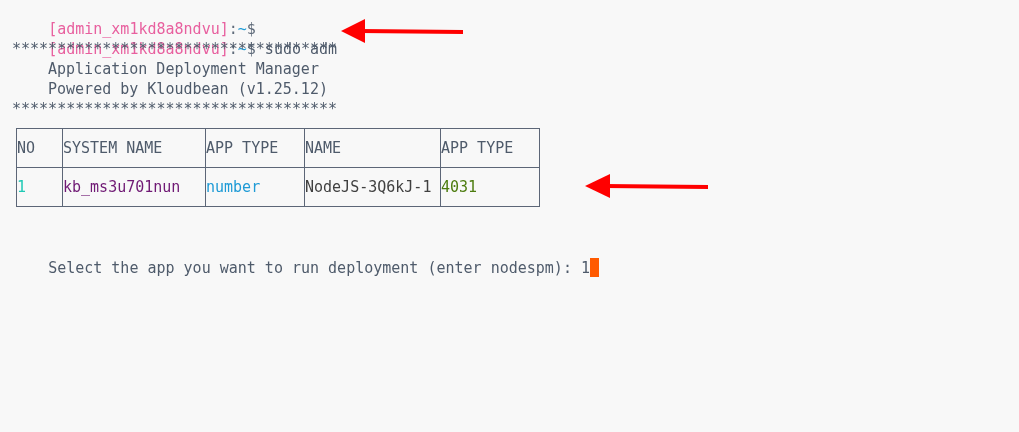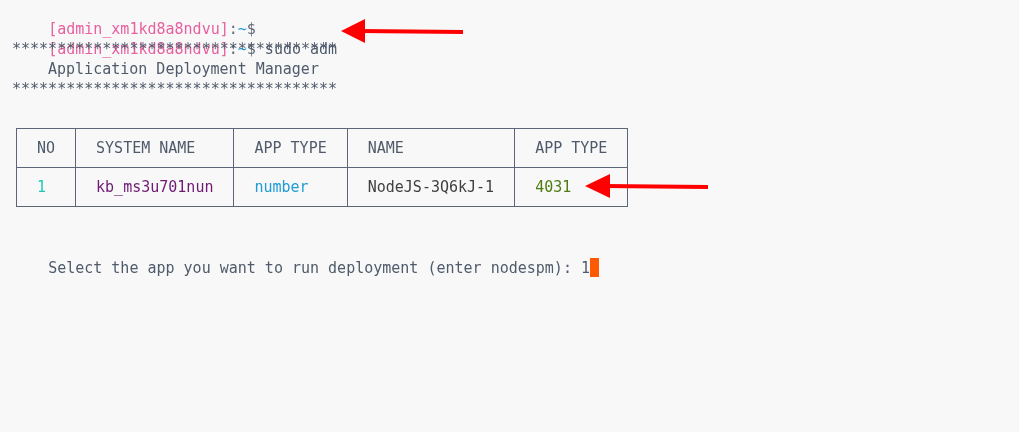--- a/index.html
+++ b/index.html
@@ -37,21 +37,21 @@
       position: absolute;
       left: 16px;
       top: 129px;
       border-collapse: collapse;
       font-family: "DejaVu Sans Mono", "Liberation Mono", monospace;
       font-size: 15px;
     }
     table.apps th, table.apps td {
       border: 1px solid #5c6677;
       height: 39px;
-      padding: 0 20px;
+      padding: 0 0;
       text-align: left;
       font-weight: normal;
       white-space: nowrap;
       box-sizing: border-box;
     }
     table.apps th { color: #4f5b6b; }
     .col-no { width: 46px; }
     .col-sys { width: 143px; }
     .col-type { width: 99px; }
     .col-name { width: 136px; }
@@ -85,20 +85,21 @@
   <div class="line first">
     <span class="c-user">[admin_xm1kd8a8ndvu]</span><span class="c-sep">:</span><span class="c-tilde">~</span><span class="c-dollar">$</span><span class="c-cmd"></span>
   </div>
 
   <div class="line">
     <span class="c-user">[admin_xm1kd8a8ndvu]</span><span class="c-sep">:</span><span class="c-tilde">~</span><span class="c-dollar">$</span><span class="c-cmd"> sudo adm</span>
   </div>
 
   <div class="line">************************************</div>
   <div class="line indent">Application Deployment Manager</div>
+  <div class="line indent">Powered by Kloudbean (v1.25.12)</div>
   <div class="line">************************************</div>
 
   <table class="apps">
     <thead>
       <tr>
         <th class="col-no">NO</th>
         <th class="col-sys">SYSTEM NAME</th>
         <th class="col-type">APP TYPE</th>
         <th class="col-name">NAME</th>
         <th class="col-port">APP TYPE</th>

